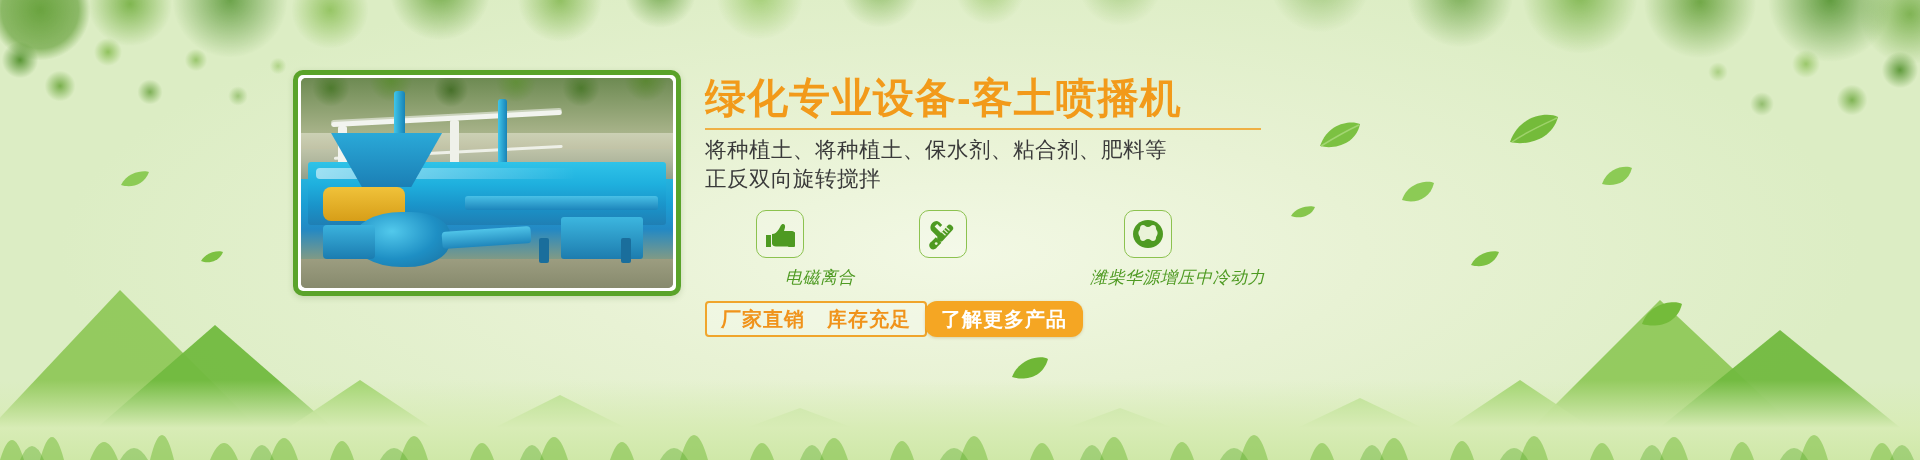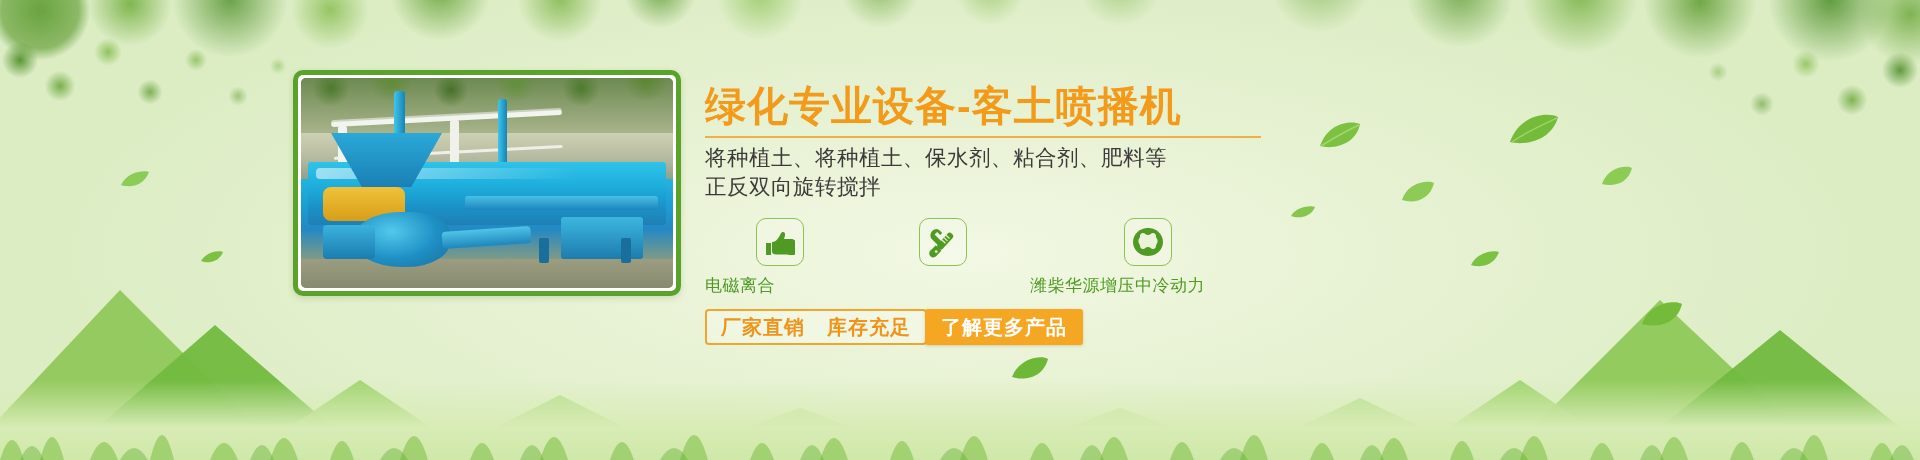--- a/index.html
+++ b/index.html
@@ -167,35 +167,35 @@
     position:absolute; left:0; bottom:0; width:100%; height:14%;
     background:linear-gradient(to bottom,#9c9d80,#878a6d);
   }
   .photo .leg1,.photo .leg2 {
     position:absolute; bottom:12%; width:10px; height:12%;
     background:#1a6e9c; border-radius:2px;
   }
   .photo .leg1 { left:64%; } .photo .leg2 { left:86%; }
 
   
-  .content { position:absolute; left:705px; top:84px; width:620px; }
+  .content { position:absolute; left:705px; top:76px; width:620px; }
 
   .headline {
     font-size:41px; line-height:1.08; font-weight:bold; color:#f29a1a;
     letter-spacing:1px; white-space:nowrap;
   }
   .rule {
     width:556px; height:2px; background:#f0a52c; margin:8px 0 6px 0; opacity:.85;
   }
   .subline {
     font-size:21.5px; line-height:1.32; color:#3a3a3a; letter-spacing:.5px; white-space:nowrap;
   }
 
   .features { display:flex; margin-top:17px; }
-  .feature { text-align:left; }
+  .feature { text-align:right;font-style:italic; }
   .feature:nth-child(1){ width:150px; }
   .feature:nth-child(2){ width:175px; }
   .feature:nth-child(3){ width:235px; }
   .fbox {
     width:48px; height:48px; margin:0 auto;
     border:1px solid #8cc24f; border-radius:10px;
     display:flex; align-items:center; justify-content:center;
     background:rgba(255,255,255,.18);
   }
   .fbox svg { display:block; }
@@ -203,21 +203,21 @@
 
   .ctas { display:flex; align-items:center; margin-top:12px; }
   .cta-outline {
     height:36px; border:2px solid #f0a52c; border-radius:4px;
     display:flex; align-items:center; padding:12px 14px;
     font-size:20px; font-weight:bold; color:#f0931b; letter-spacing:1px;
     background:rgba(255,255,255,.25);
   }
   .cta-outline span + span { margin-left:22px; }
   .cta-solid {
-    height:36px; background:#f5a623; border-radius:3px;
+    height:36px; background:#f5a623; border-radius:12px;
     display:flex; align-items:center; padding:0 16px; margin-left:-2px;
     font-size:20px; font-weight:bold; color:#ffffff; letter-spacing:1px;
     box-shadow:0 1px 3px rgba(150,100,10,.25);
   }
 </style>
 </head>
 <body>
 
 <div class="banner">
 

